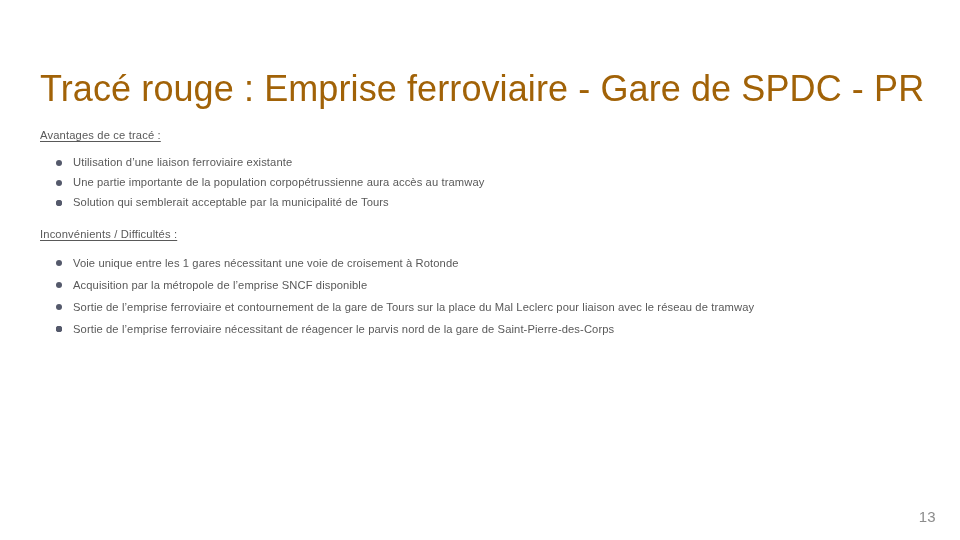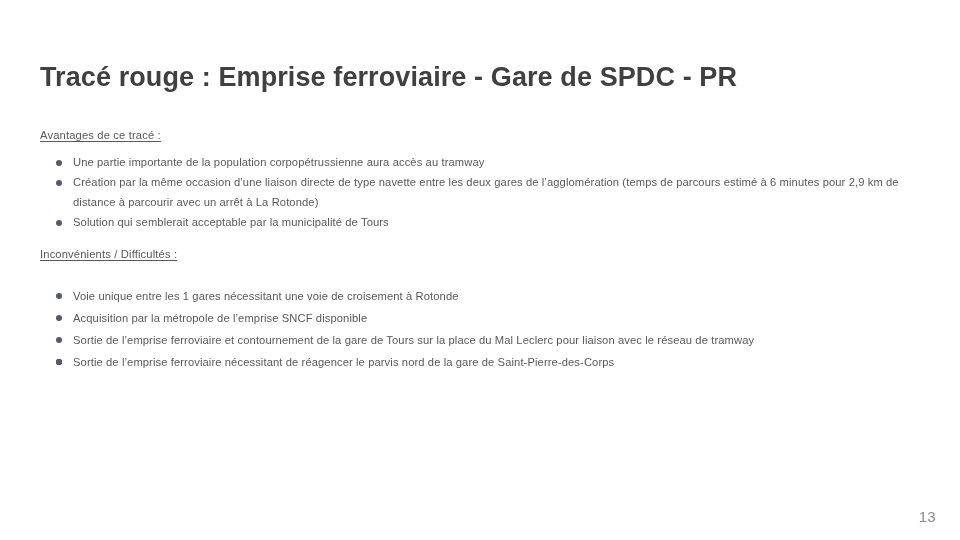--- a/index.html
+++ b/index.html
@@ -21,24 +21,24 @@
     height: 540px;
     box-sizing: border-box;
   }
 
   
   .slide-title {
     position: absolute;
     left: 40px;
     top: 44px;
     width: 880px;
-    font-size: 27px;
-    font-weight: 700;
+    font-size: 36px;
+    font-weight: 400;
     letter-spacing: 0.1px;
-    color: #404040;
+    color: #a16207;
     line-height: 1.15;
     white-space: nowrap;
   }
 
   
   .body-area {
     position: absolute;
     left: 40px;
     top: 128px;
     width: 890px;
@@ -81,21 +81,21 @@
     width: 6px;
     height: 6px;
     border-radius: 50%;
     background: #54596b;
   }
 
   
   .section-advantages { margin-bottom: 14px; }
   .section-advantages .bullet-item { margin-bottom: 0px; }
 
-  .section-drawbacks .section-heading { margin-bottom: 24px; }
+  .section-drawbacks .section-heading { margin-bottom: 11px; }
   .section-drawbacks .bullet-item { line-height: 1.88; }
 
   
   .page-number {
     position: absolute;
     right: 24px;
     bottom: 15px;
     font-size: 15px;
     color: #8c8c8c;
     letter-spacing: 0.3px;
@@ -108,25 +108,28 @@
 
   <h1 class="slide-title">Tracé rouge : Emprise ferroviaire - Gare de SPDC - PR</h1>
 
   <div class="body-area">
 
     <div class="section section-advantages">
       <div class="section-heading">Avantages de ce tracé :</div>
       <ul class="bullet-list">
         <li class="bullet-item">
           <span class="bullet-dot"></span>
+          <span>Utilisation d’une liaison ferroviaire existante</span>
+        </li>
+        <li class="bullet-item">
+          <span class="bullet-dot"></span>
           <span>Une partie importante de la population corpopétrussienne aura accès au tramway</span>
         </li>
         <li class="bullet-item">
           <span class="bullet-dot"></span>
-          <span>Création par la même occasion d’une liaison directe de type navette entre les deux gares de l’agglomération (temps de parcours estimé à 6 minutes pour 2,9 km de distance à parcourir avec un arrêt à La Rotonde)</span>
         </li>
         <li class="bullet-item">
           <span class="bullet-dot"></span>
           <span>Solution qui semblerait acceptable par la municipalité de Tours</span>
         </li>
       </ul>
     </div>
 
     <div class="section section-drawbacks">
       <div class="section-heading">Inconvénients / Difficultés :</div>

